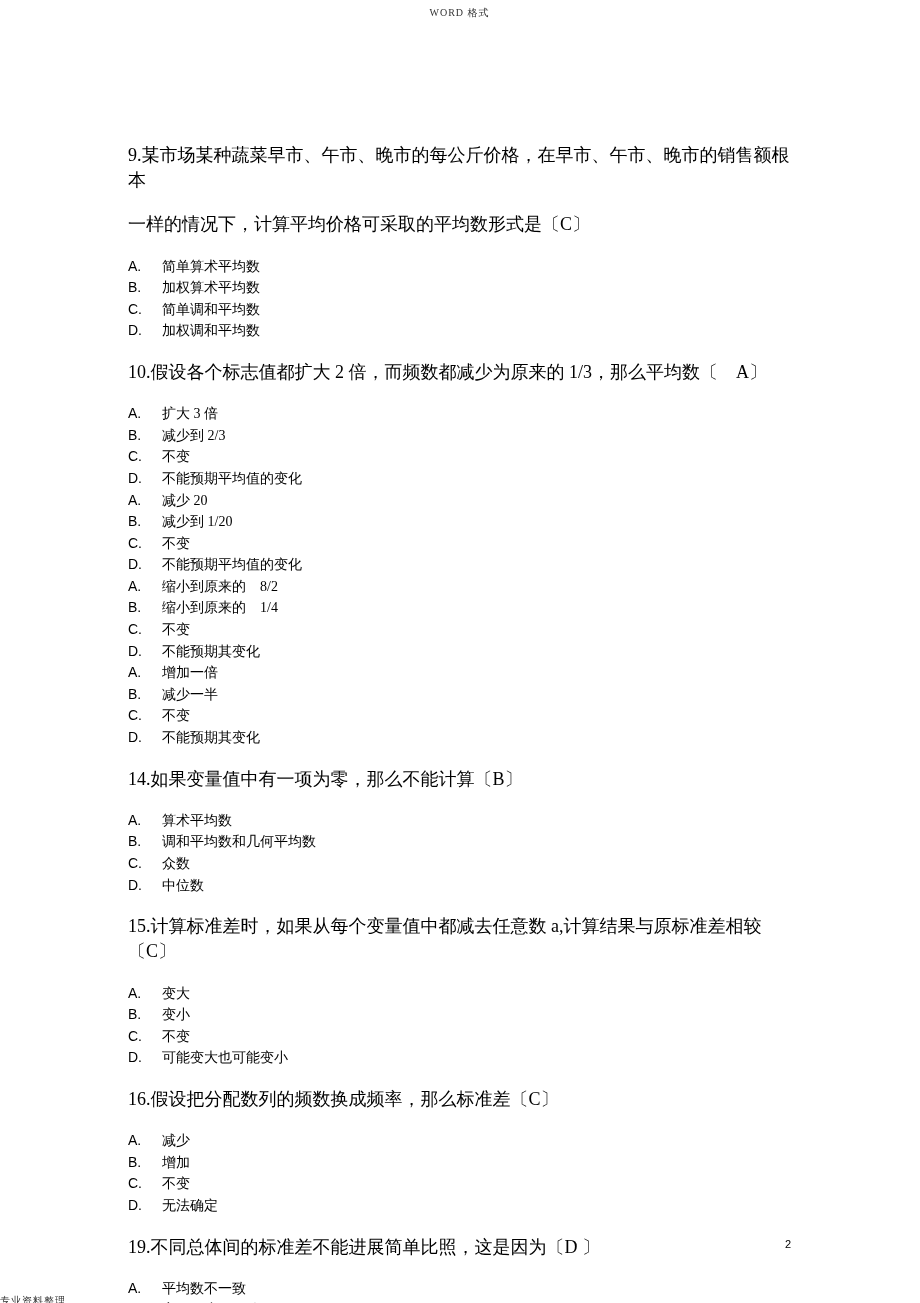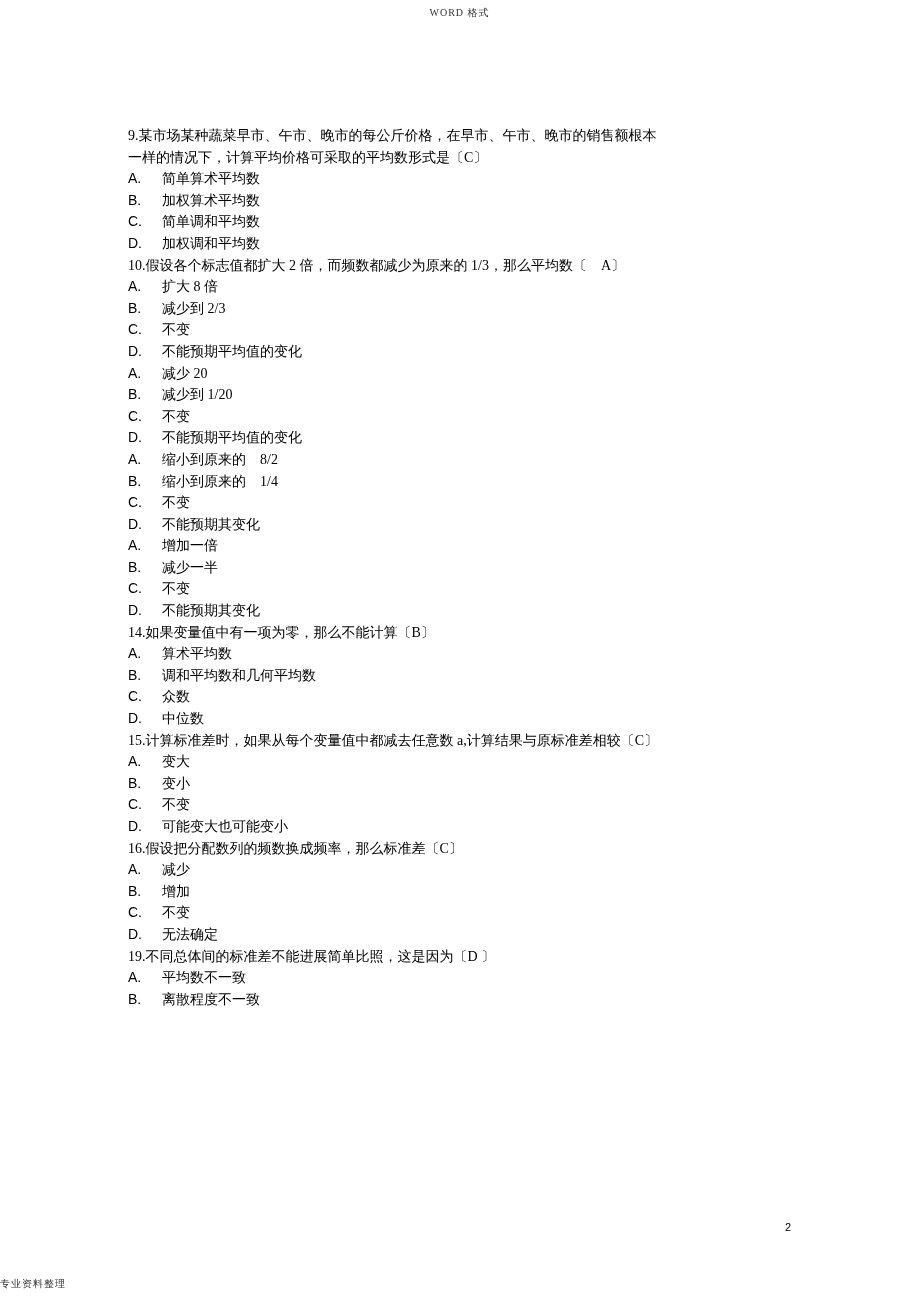--- a/index.html
+++ b/index.html
@@ -23,22 +23,22 @@
     color: #333;
     padding-top: 6px;
     letter-spacing: 1px;
   }
   .content {
     padding-top: 104px;
     font-size: 14px;
     line-height: 1.4;
   }
   .qtext {
-    margin: 2px 0;
-    font-size: 14px;
+    margin: 19px 0;
+    font-size: 18px;
   }
   .option-row {
     display: flex;
     align-items: baseline;
     margin: 2px 0;
     font-size: 14px;
   }
   .opt-letter {
     font-family: Arial, sans-serif;
     width: 22px;
@@ -91,21 +91,21 @@
         <span class="opt-text">简单调和平均数</span>
       </div>
     <div class="option-row">
         <span class="opt-letter arial">D.</span>
         <span class="opt-text">加权调和平均数</span>
       </div>
 
     <div class="qtext">10.假设各个标志值都扩大 2 倍，而频数都减少为原来的 1/3，那么平均数〔　A〕</div>
     <div class="option-row">
         <span class="opt-letter arial">A.</span>
-        <span class="opt-text">扩大 8 倍</span>
+        <span class="opt-text">扩大 3 倍</span>
       </div>
     <div class="option-row">
         <span class="opt-letter arial">B.</span>
         <span class="opt-text">减少到 2/3</span>
       </div>
     <div class="option-row">
         <span class="opt-letter arial">C.</span>
         <span class="opt-text">不变</span>
       </div>
     <div class="option-row">

